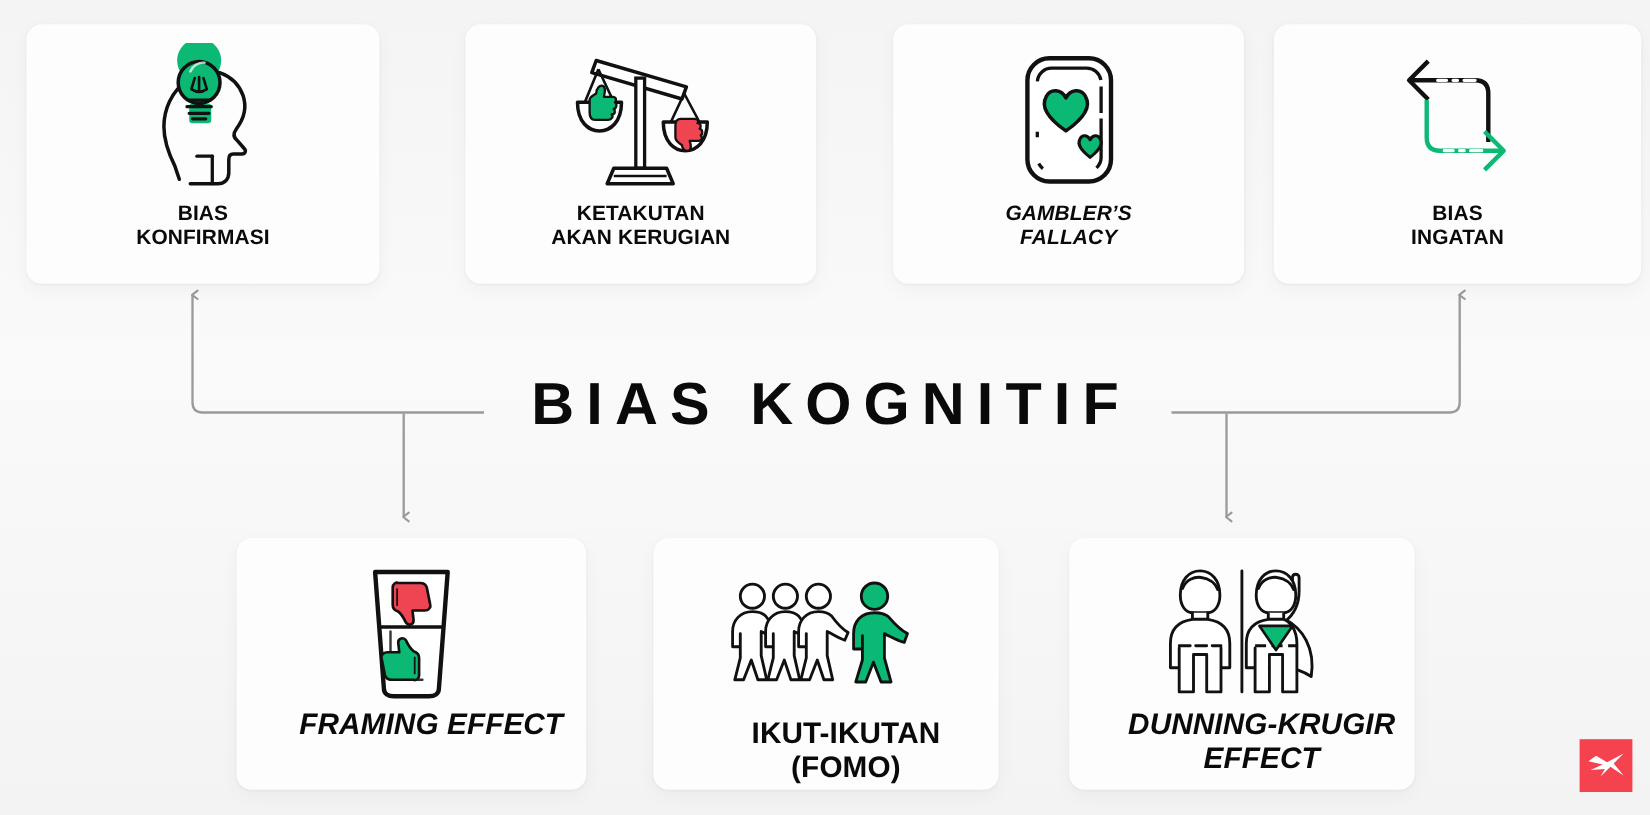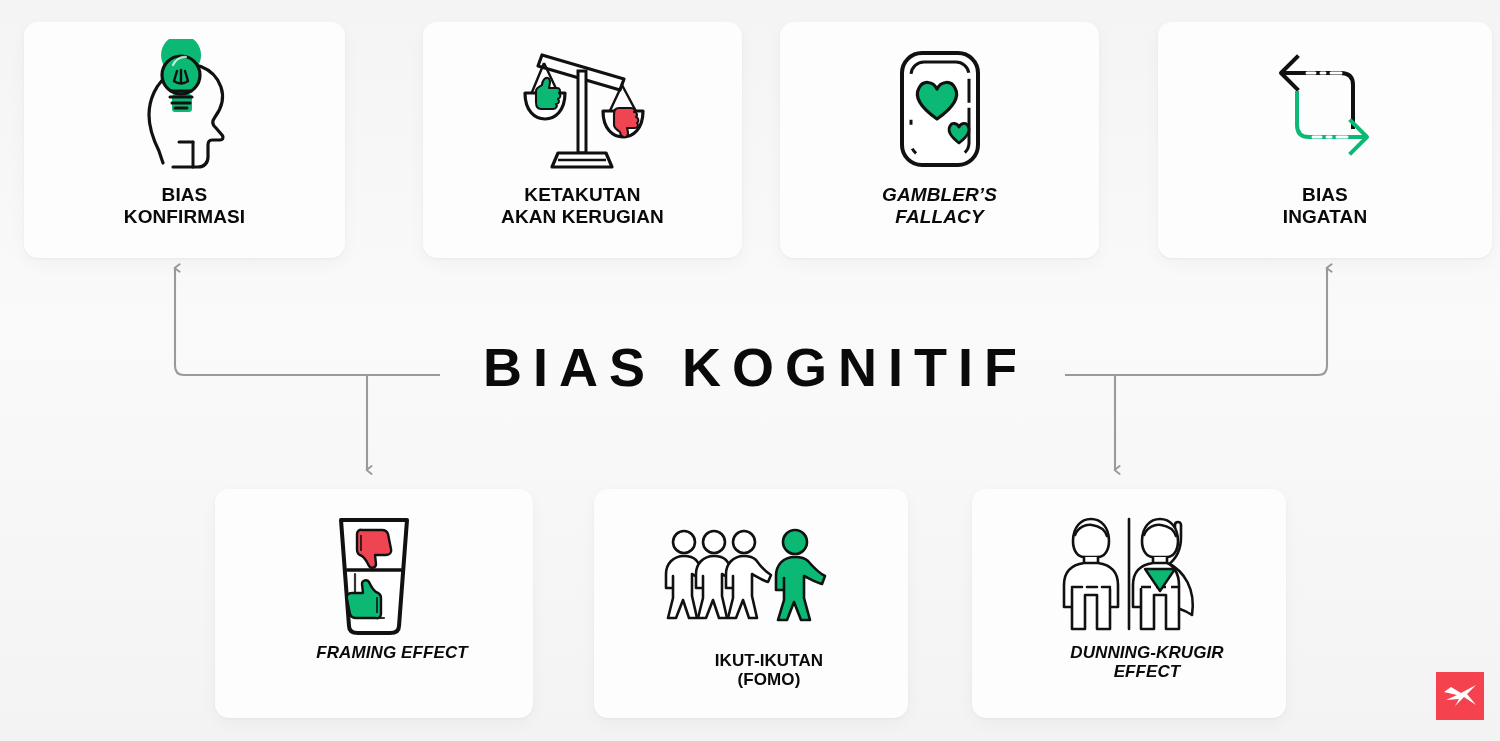--- a/index.html
+++ b/index.html
@@ -45,31 +45,31 @@
     color: #0a0a0a;
     font-weight: bold;
     line-height: 1.14;
     letter-spacing: 0.1px;
     white-space: pre-line;
   }
   .lbl-upper {
     font-size: 19px;
   }
   .lbl-lower {
-    font-size: 17px;
+    font-size: 27px;
     margin-left: 36px;
   }
   .italic .card-label {
     font-style: italic;
   }
 
   
   #card-confirmation { left: 24px;   top: 22px;  width: 321px; height: 236px; }
   #card-loss         { left: 423px;  top: 22px;  width: 319px; height: 236px; }
-  #card-gambler      { left: 780px;  top: 22px;  width: 319px; height: 236px; }
+  #card-gambler      { left: 812px;  top: 22px;  width: 319px; height: 236px; }
   #card-recency      { left: 1158px; top: 22px;  width: 334px; height: 236px; }
 
   #card-confirmation .card-icon { height: 150px; padding-top: 12px; }
   #card-loss .card-icon         { height: 150px; padding-top: 12px; }
   #card-gambler .card-icon      { height: 150px; padding-top: 12px; }
   #card-recency .card-icon      { height: 150px; padding-top: 12px; }
 
   
   #card-framing { left: 215px; top: 489px; width: 318px; height: 229px; }
   #card-fomo    { left: 594px; top: 489px; width: 314px; height: 229px; }

